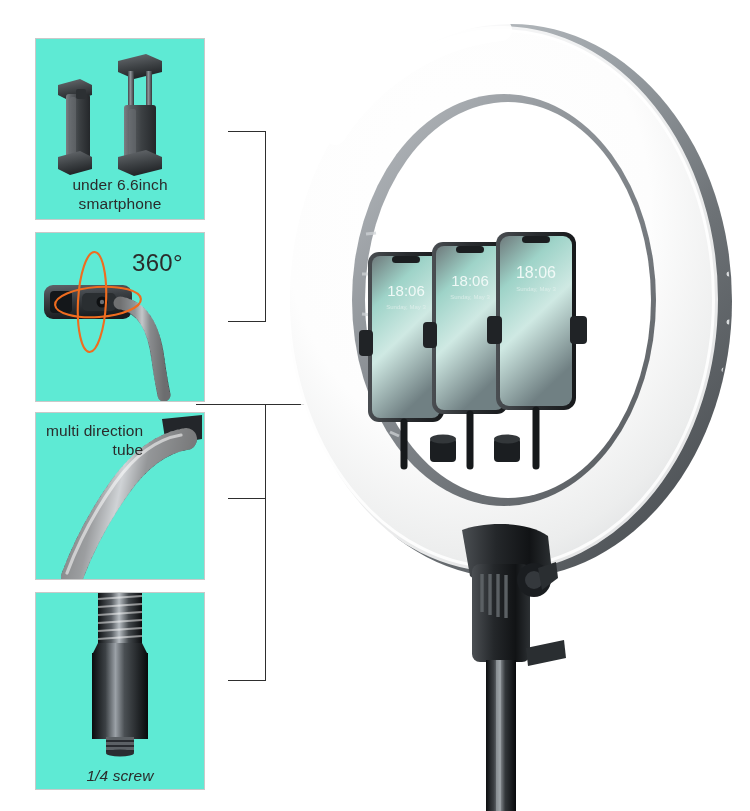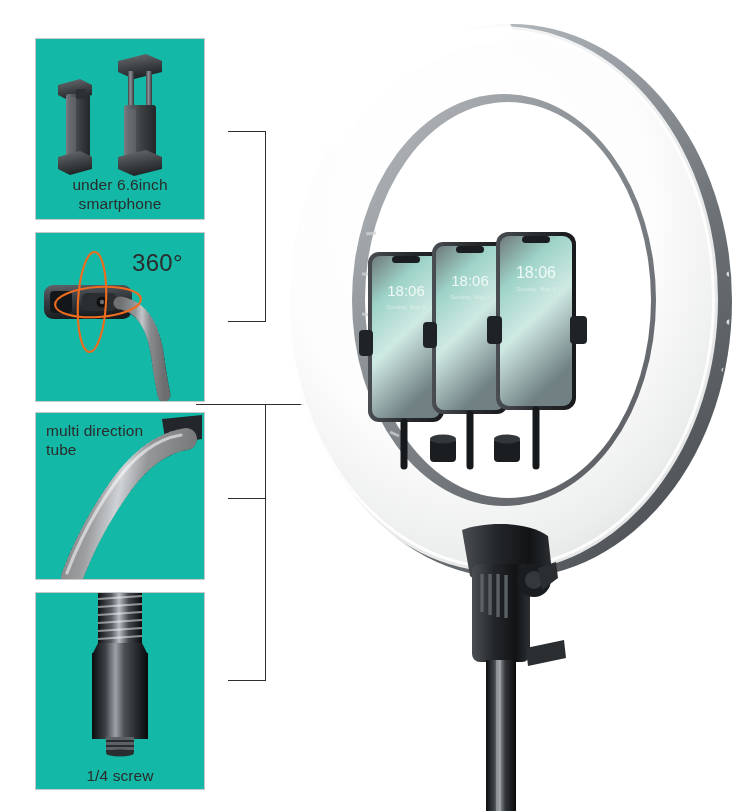--- a/index.html
+++ b/index.html
@@ -11,43 +11,43 @@
     overflow:hidden;
     position:relative;
     -webkit-font-smoothing:antialiased;
   }
   .stage{position:absolute;inset:0;width:750px;height:811px;}
 
   
   .panel{
     position:absolute;
     border:1px solid #c9c9c9;
-    background:#14b8a6;
+    background:#5eead4;
     box-sizing:border-box;
     overflow:hidden;
   }
   #panel-1{left:35px;top:38px;width:170px;height:182px;}
   #panel-2{left:35px;top:232px;width:170px;height:170px;}
   #panel-3{left:35px;top:412px;width:170px;height:168px;}
   #panel-4{left:35px;top:592px;width:170px;height:198px;}
 
   .panel-caption{
     position:absolute;
     color:#2b2b2b;
     font-size:15.5px;
     line-height:19px;
     letter-spacing:.1px;
     white-space:pre-line;
   }
   .cap-bottom-center{left:0;right:0;text-align:center;}
-  .cap-top-left{left:10px;text-align:left;}
+  .cap-top-left{left:10px;text-align:right;}
 
   #cap-1{bottom:6px;}
   #cap-3{top:8px;}
-  #cap-4{bottom:4px;}
+  #cap-4{bottom:4px;font-style:italic;}
 
   
   .lead{position:absolute;background:#2e2e2e;}
   .lead-v{width:1px;}
   .lead-h{height:1px;}
   .lead-dot{
     position:absolute;width:9px;height:9px;border-radius:50%;
     background:#111;
   }
   svg.art{position:absolute;left:0;top:0;overflow:visible;}

